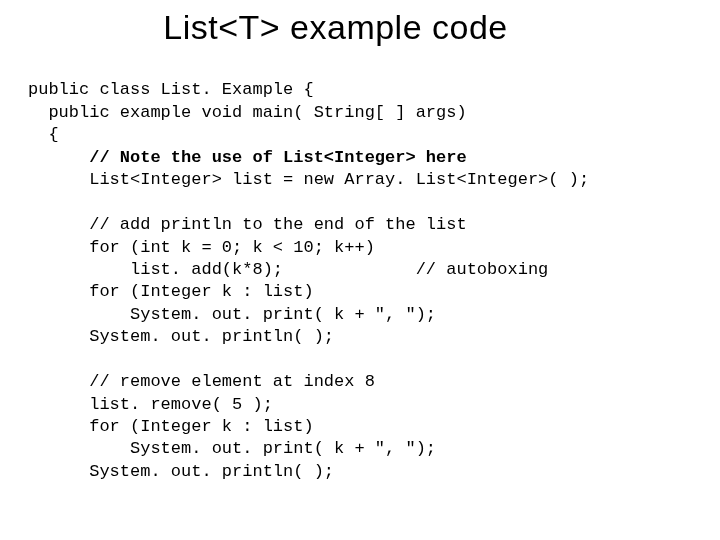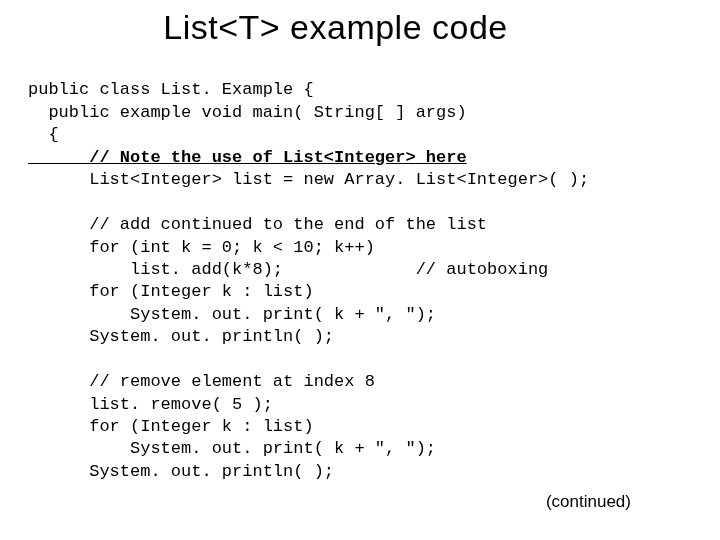--- a/index.html
+++ b/index.html
@@ -27,21 +27,20 @@
     letter-spacing: 0.5px;
   }
   .code {
     font-family: "Courier New", Courier, monospace;
     font-size: 17px;
     line-height: 1.32;
     white-space: pre;
   }
   .code .bold {
     font-weight: bold;
-    text-decoration: underline;
   }
   .continued {
     position: absolute;
     right: 40px;
     bottom: 28px;
     font-size: 17px;
     font-family: Arial, Helvetica, sans-serif;
   }
 </style>
 </head>
@@ -50,28 +49,27 @@
 <div class="slide">
   <h1 class="title">List&lt;T&gt; example code</h1>
 
   <div class="code">
 <span>public class List. Example {</span>
 <span>  public example void main( String[ ] args)</span>
 <span>  {</span>
 <span class="bold">      // Note the use of List&lt;Integer&gt; here</span>
 <span>      List&lt;Integer&gt; list = new Array. List&lt;Integer&gt;( );</span>
 <span></span>
-<span>      // add continued to the end of the list</span>
+<span>      // add println to the end of the list</span>
 <span>      for (int k = 0; k &lt; 10; k++)</span>
 <span>          list. add(k*8);             // autoboxing</span>
 <span>      for (Integer k : list)</span>
 <span>          System. out. print( k + ", ");</span>
 <span>      System. out. println( );</span>
 <span></span>
 <span>      // remove element at index 8</span>
 <span>      list. remove( 5 );</span>
 <span>      for (Integer k : list)</span>
 <span>          System. out. print( k + ", ");</span>
 <span>      System. out. println( );</span>
 </div>
 
-  <div class="continued">(continued)</div>
 </div>
 
 </body></html>

